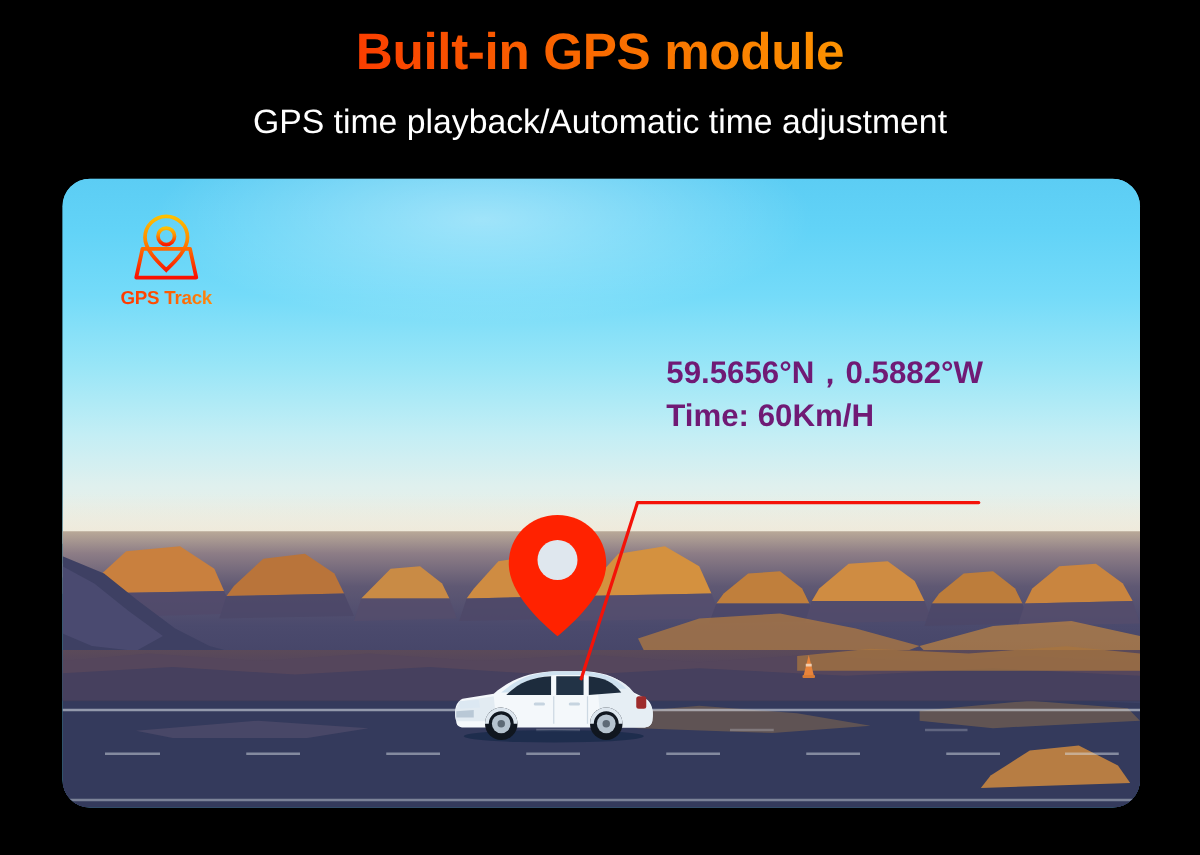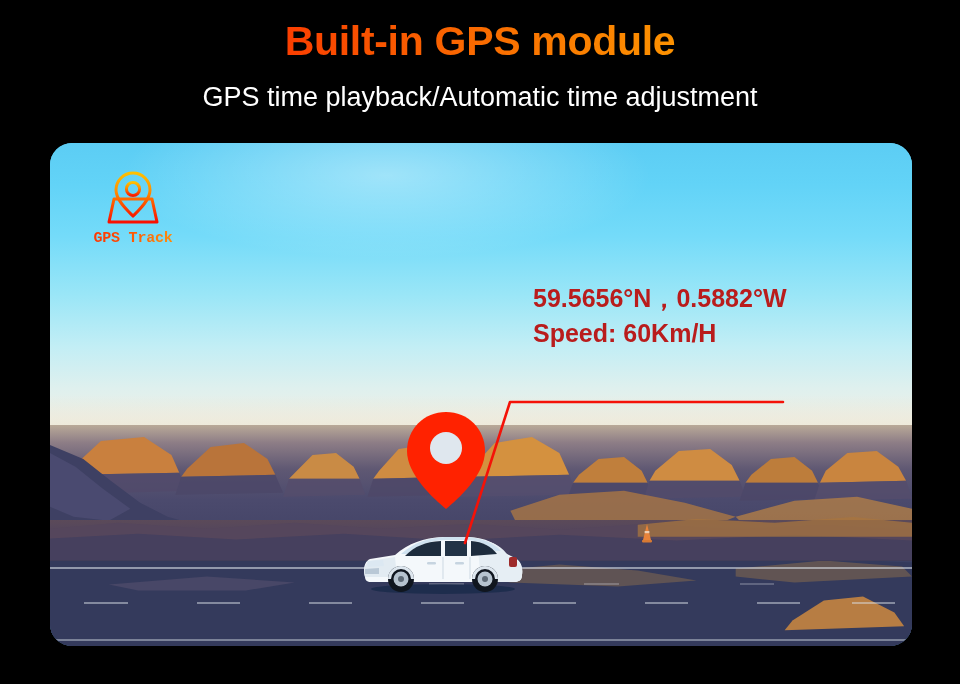--- a/index.html
+++ b/index.html
@@ -136,42 +136,41 @@
     background: linear-gradient(180deg, #5b4a59 0%, #4c4160 55%, #3a3a59 100%);
   }
 
   
   .gps-badge {
     position: absolute;
     left: 28px;
     top: 26px;
     width: 110px;
     text-align: center;
-    font-family: Liberation Mono, monospace;
   }
   .gps-badge svg { display: block; margin: 0 auto; }
   .gps-badge-label {
     margin-top: 3px;
     font-size: 15px;
     font-weight: bold;
     letter-spacing: -0.2px;
     background-image: linear-gradient(90deg, #ff2b00 0%, #ff4a00 40%, #fd7a0a 72%, #ff9d12 100%);
     -webkit-background-clip: text;
     background-clip: text;
     color: transparent;
     -webkit-text-fill-color: transparent;
     white-space: nowrap;
   }
 
   
   .readout {
     position: absolute;
     left: 483px;
     top: 138px;
-    color: #b91c1c;
+    color: #701a75;
     font-size: 25px;
     font-weight: bold;
     line-height: 35px;
     letter-spacing: 0px;
     white-space: nowrap;
   }
   .readout div { white-space: nowrap; }
 
   
   .leader {
@@ -346,21 +345,21 @@
                  C374,269 357,286 357,308
                  C357,332 384,356 396,366
                  C408,356 435,332 435,308
                  C435,286 418,269 396,269 Z" fill="#ff2200"></path>
         <circle cx="396" cy="305" r="16" fill="#dfe7ee"></circle>
       </g>
     </svg>
 
     <div class="readout">
       <div>59.5656°N，0.5882°W</div>
-      <div>Speed: 60Km/H</div>
+      <div>Time: 60Km/H</div>
     </div>
 
     <div class="gps-badge">
       <svg width="64" height="58" viewBox="0 0 64 58">
         <defs>
           <linearGradient id="pinGrad" x1="0" y1="0" x2="0" y2="1">
             <stop offset="0%" stop-color="#ffc000"></stop>
             <stop offset="45%" stop-color="#ff8a00"></stop>
             <stop offset="100%" stop-color="#fa1b00"></stop>
           </linearGradient>

